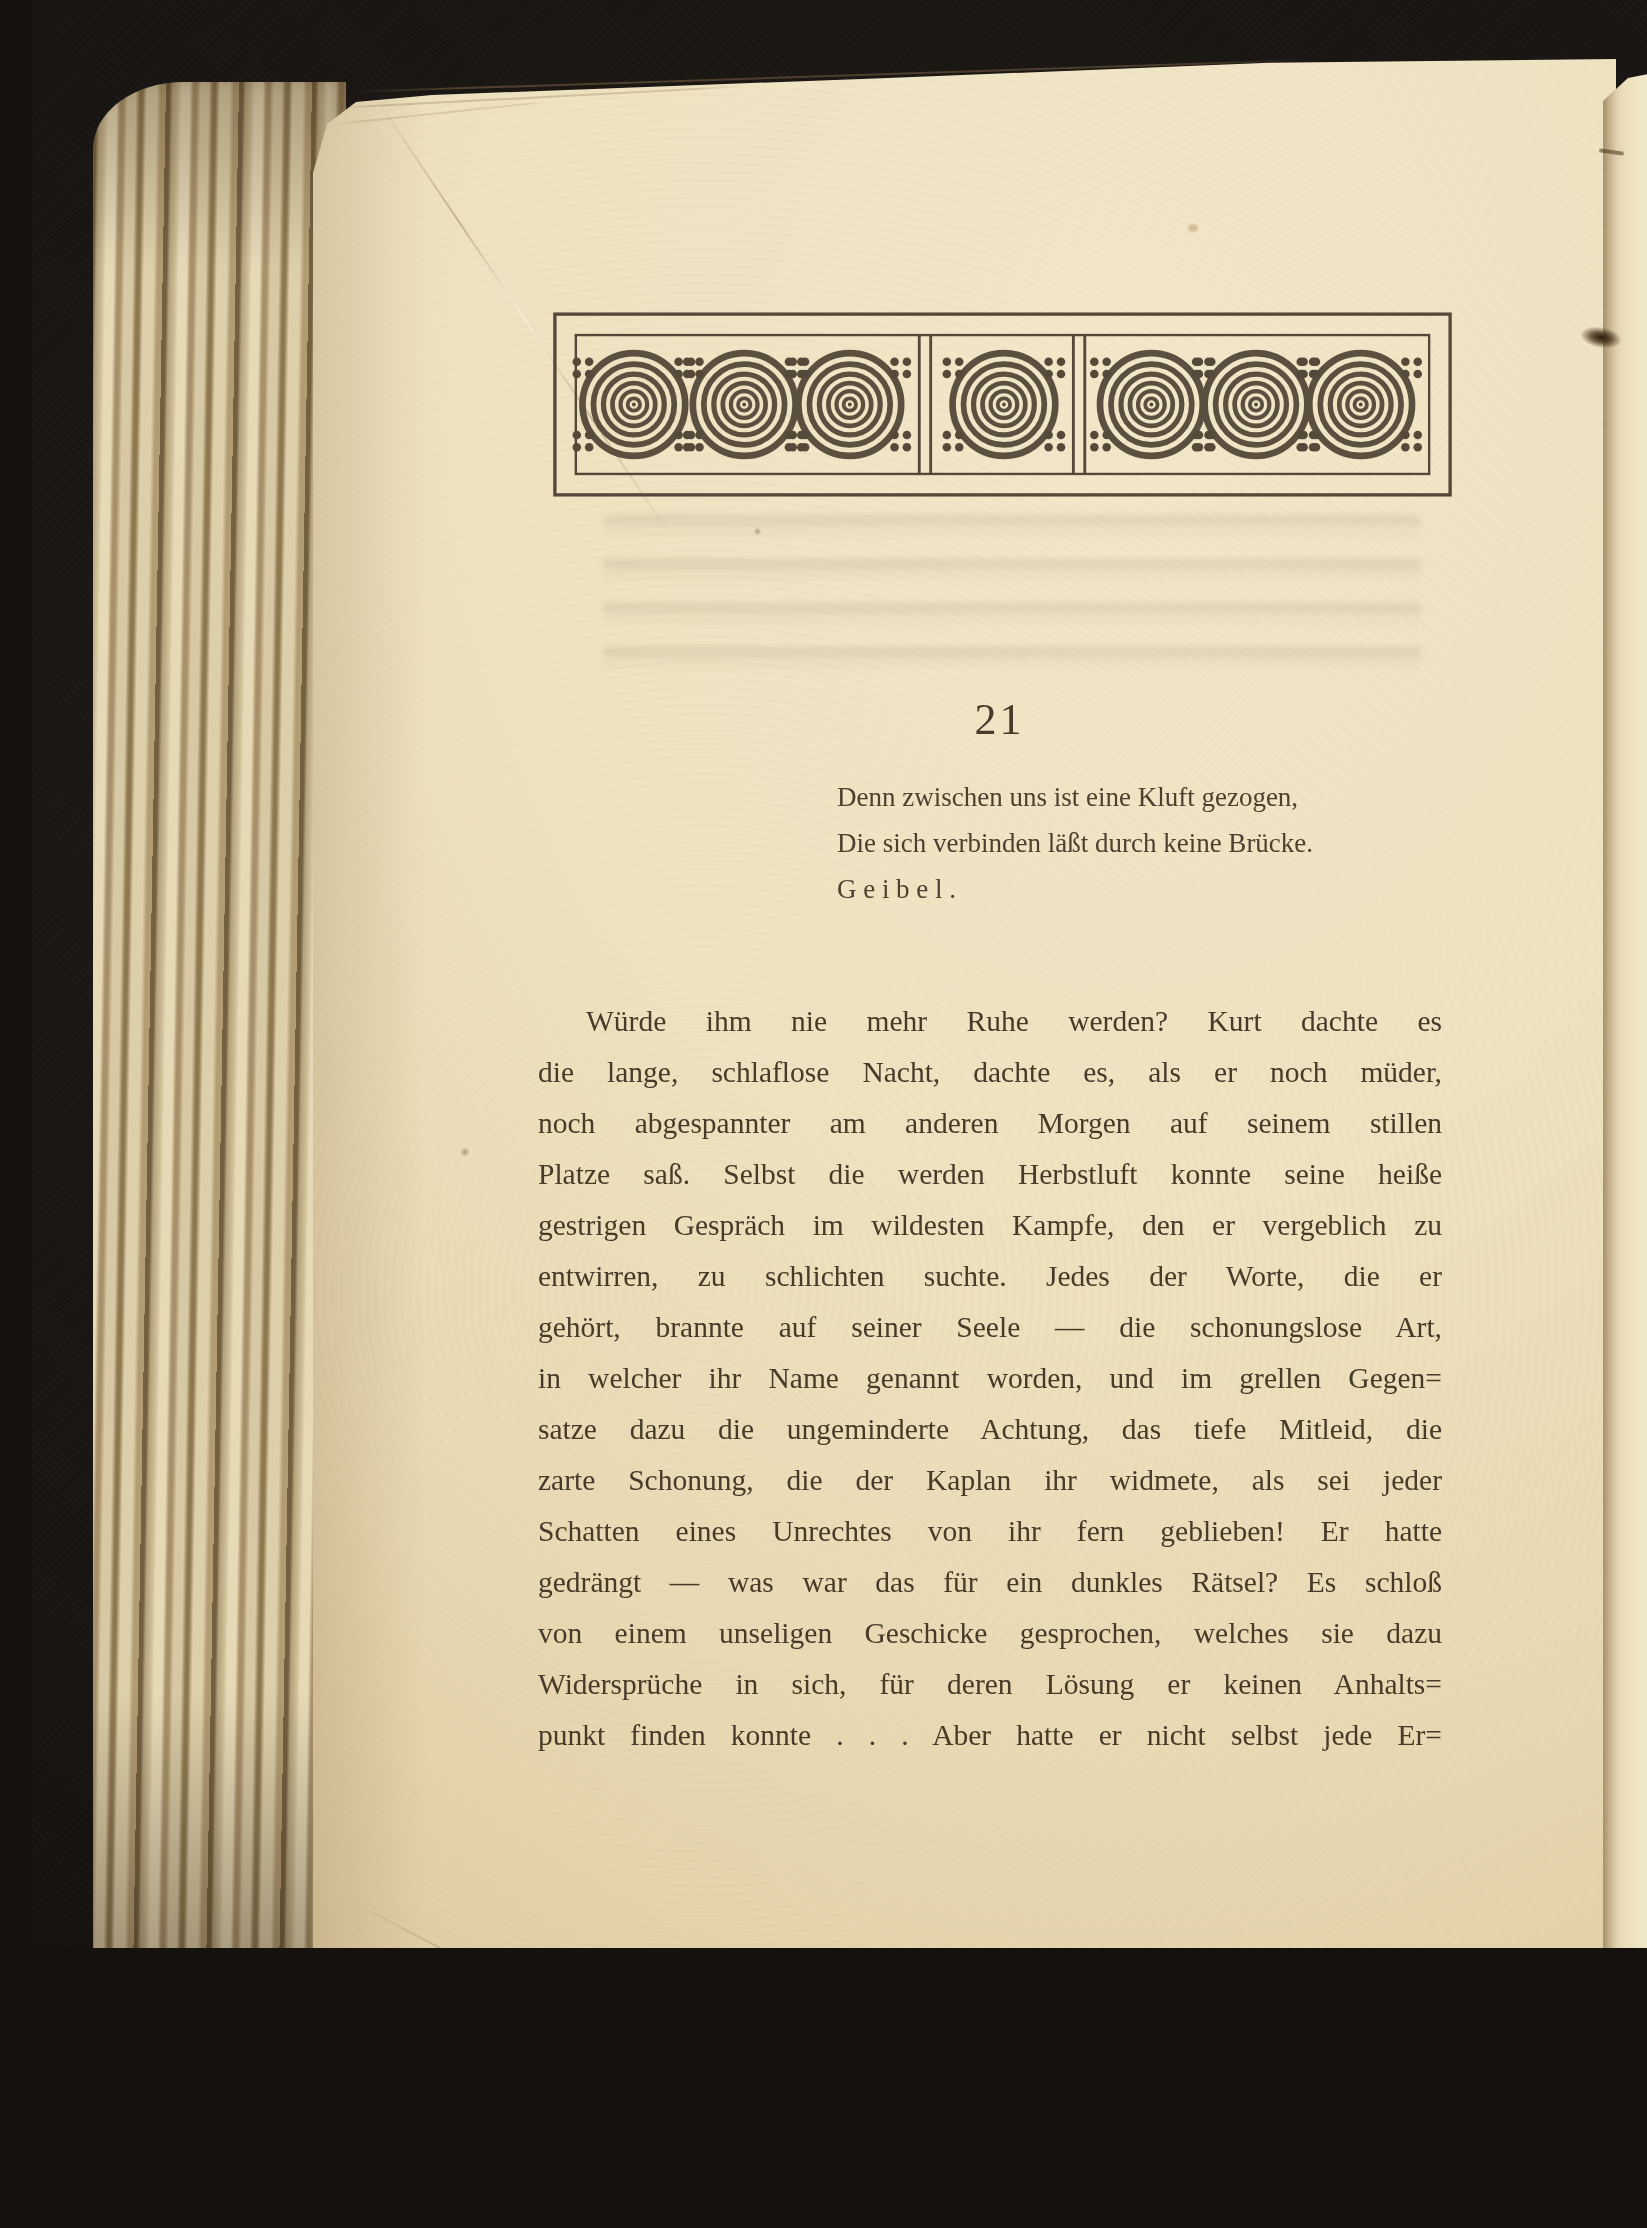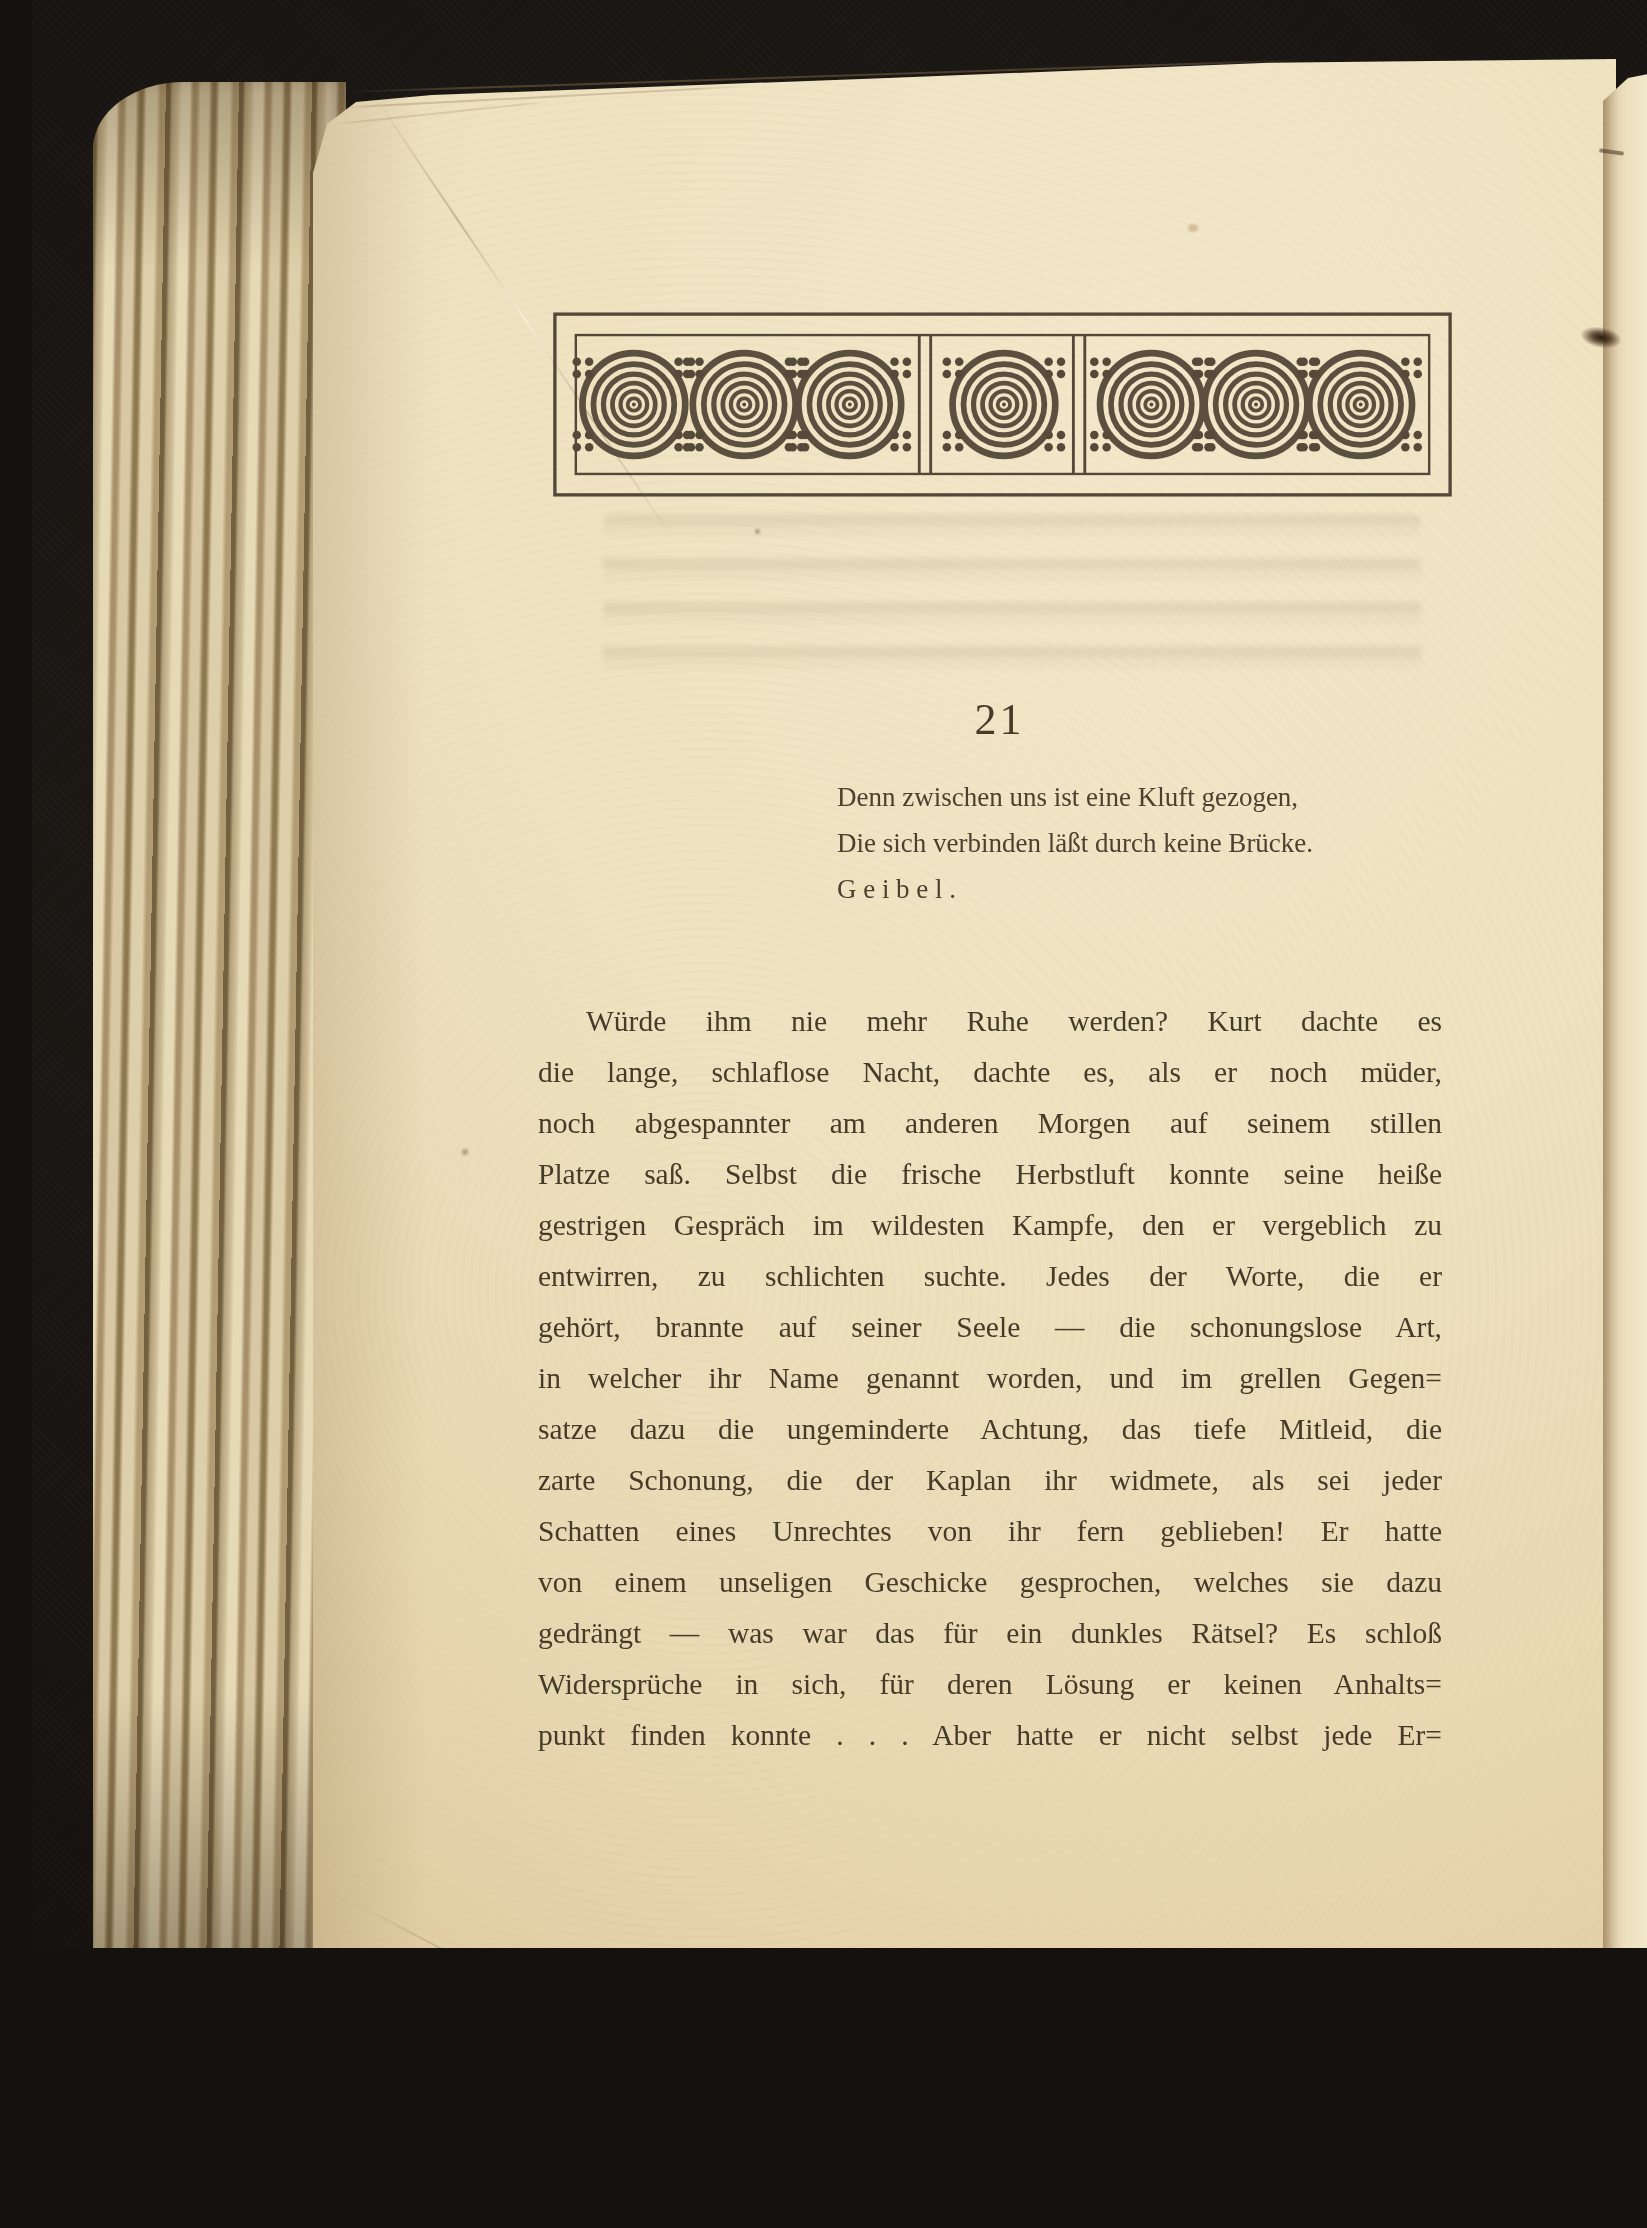--- a/index.html
+++ b/index.html
@@ -188,28 +188,28 @@
   <div class="epigraph">
     <div>Denn zwischen uns ist eine Kluft gezogen,</div>
     <div>Die sich verbinden läßt durch keine Brücke.</div>
     <div class="attr">Geibel.</div>
   </div>
 
   <div class="bodytext">
     <div class="bodyline indent">Würde ihm nie mehr Ruhe werden?  Kurt dachte es</div>
     <div class="bodyline">die lange, schlaflose Nacht, dachte es, als er noch müder,</div>
     <div class="bodyline">noch abgespannter am anderen Morgen auf seinem stillen</div>
-    <div class="bodyline">Platze saß.  Selbst die frische Herbstluft konnte seine heiße</div>
+    <div class="bodyline">Platze saß.  Selbst die werden Herbstluft konnte seine heiße</div>
     <div class="bodyline">gestrigen Gespräch im wildesten Kampfe, den er vergeblich zu</div>
     <div class="bodyline">entwirren, zu schlichten suchte.  Jedes der Worte, die er</div>
     <div class="bodyline">gehört, brannte auf seiner Seele — die schonungslose Art,</div>
     <div class="bodyline">in welcher ihr Name genannt worden, und im grellen Gegen=</div>
     <div class="bodyline">satze dazu die ungeminderte Achtung, das tiefe Mitleid, die</div>
     <div class="bodyline">zarte Schonung, die der Kaplan ihr widmete, als sei jeder</div>
     <div class="bodyline">Schatten eines Unrechtes von ihr fern geblieben! Er hatte</div>
+    <div class="bodyline">gedrängt — was war das für ein dunkles Rätsel? Es schloß</div>
     <div class="bodyline">von einem unseligen Geschicke gesprochen, welches sie dazu</div>
-    <div class="bodyline">gedrängt — was war das für ein dunkles Rätsel? Es schloß</div>
     <div class="bodyline">Widersprüche in sich, für deren Lösung er keinen Anhalts=</div>
     <div class="bodyline">punkt finden konnte . . . Aber hatte er nicht selbst jede Er=</div>
   </div>
 
 </div>
 
 
 </body></html>

